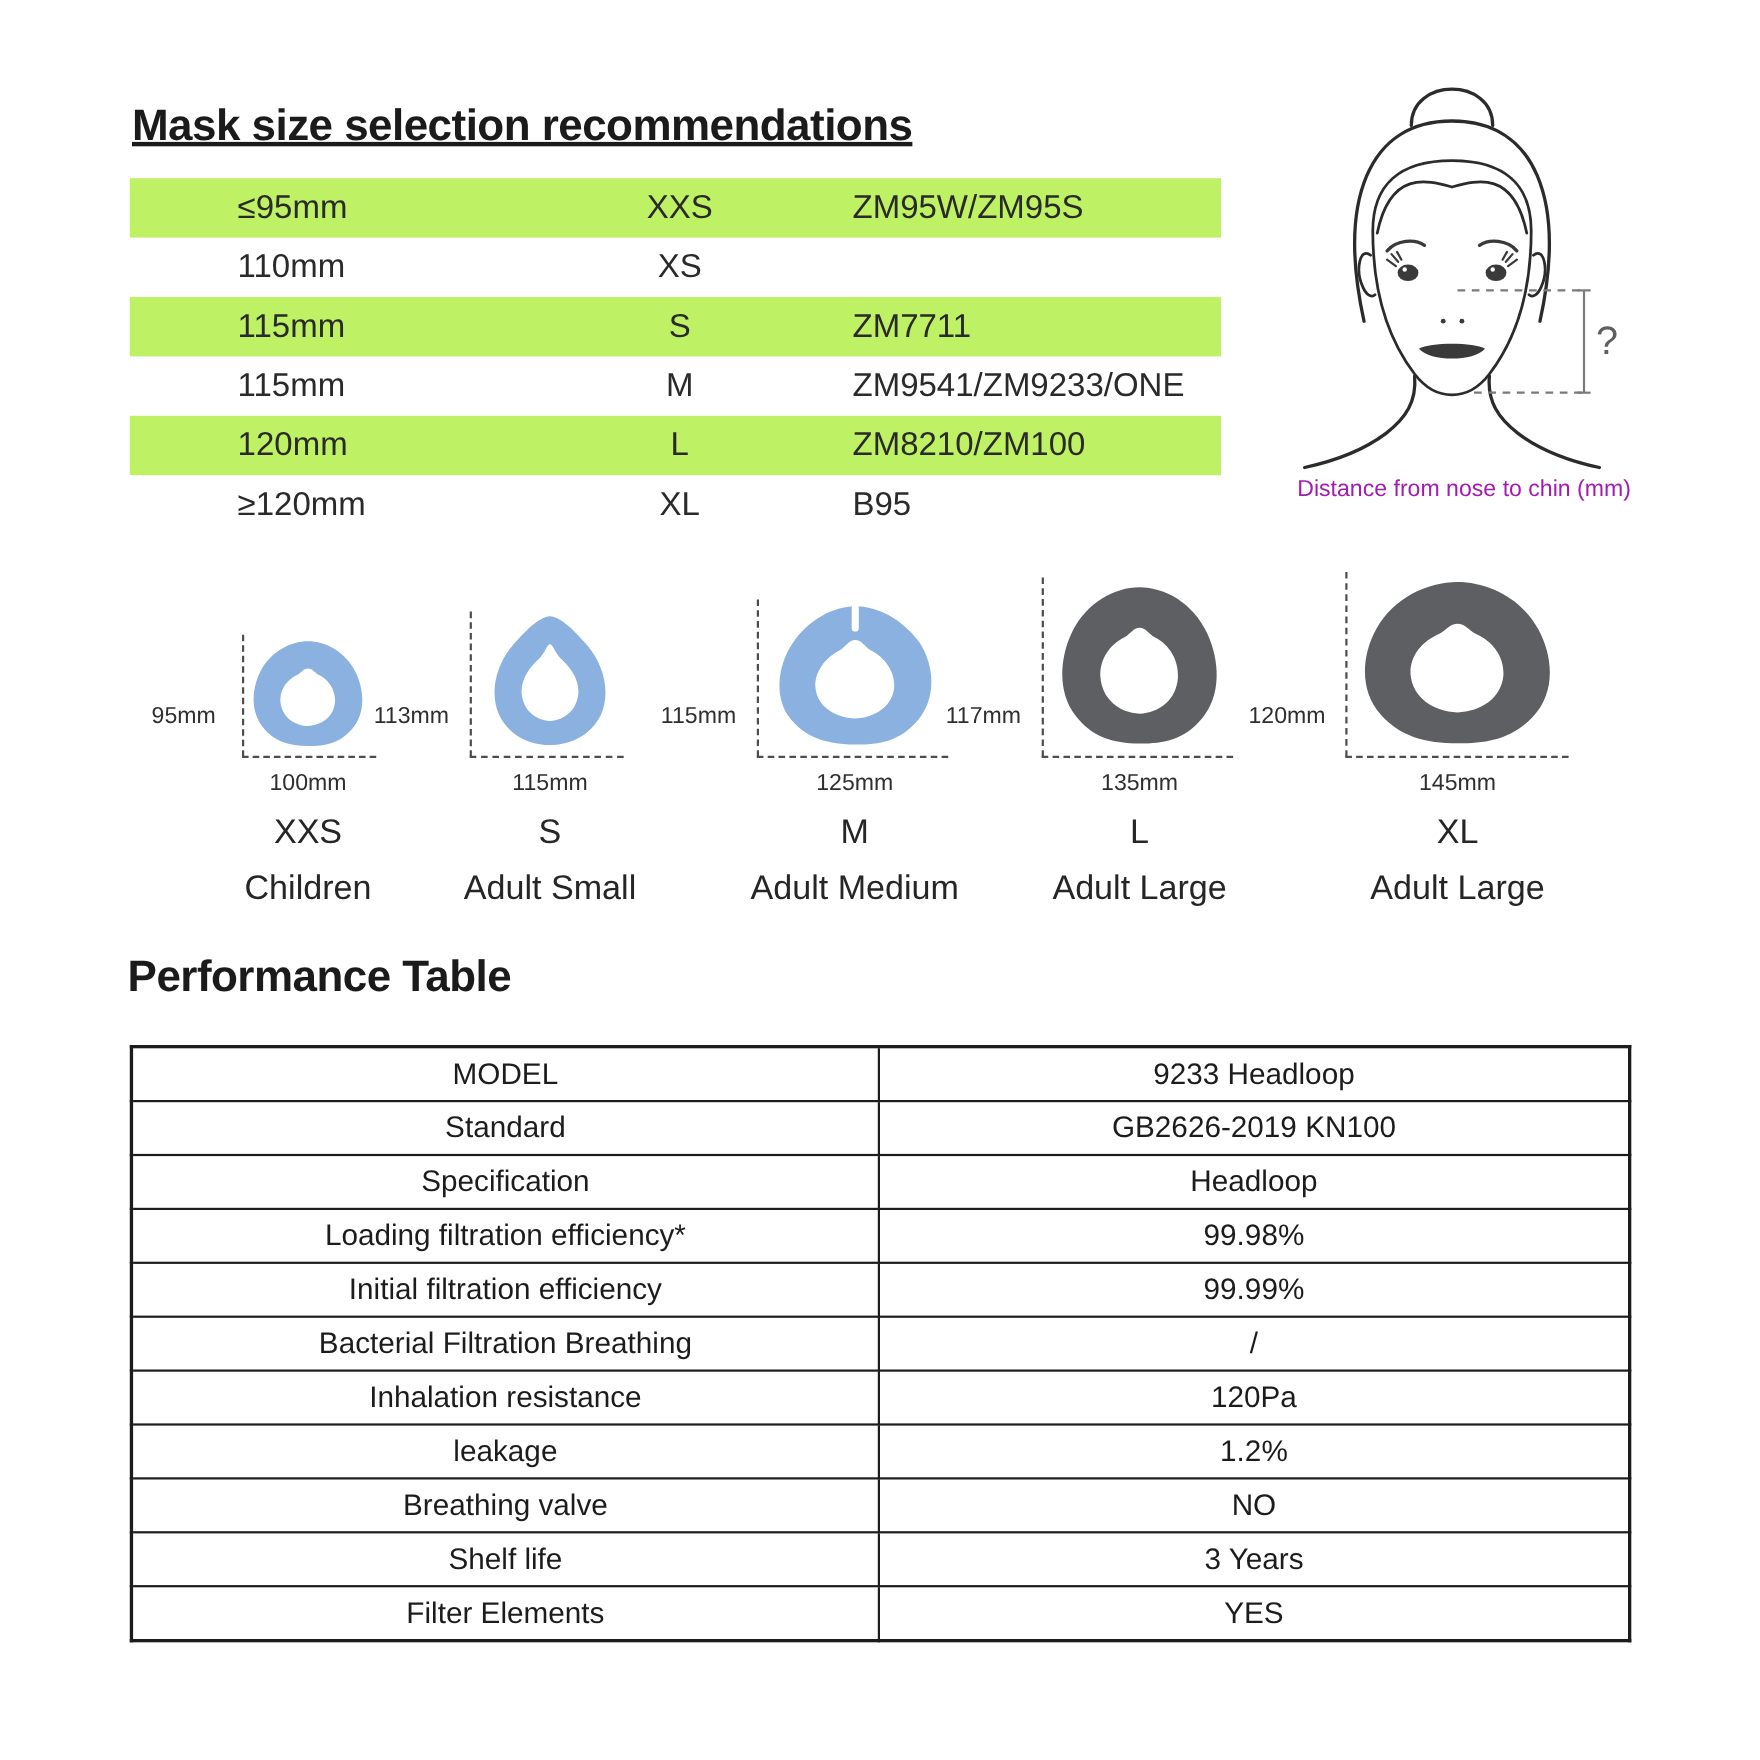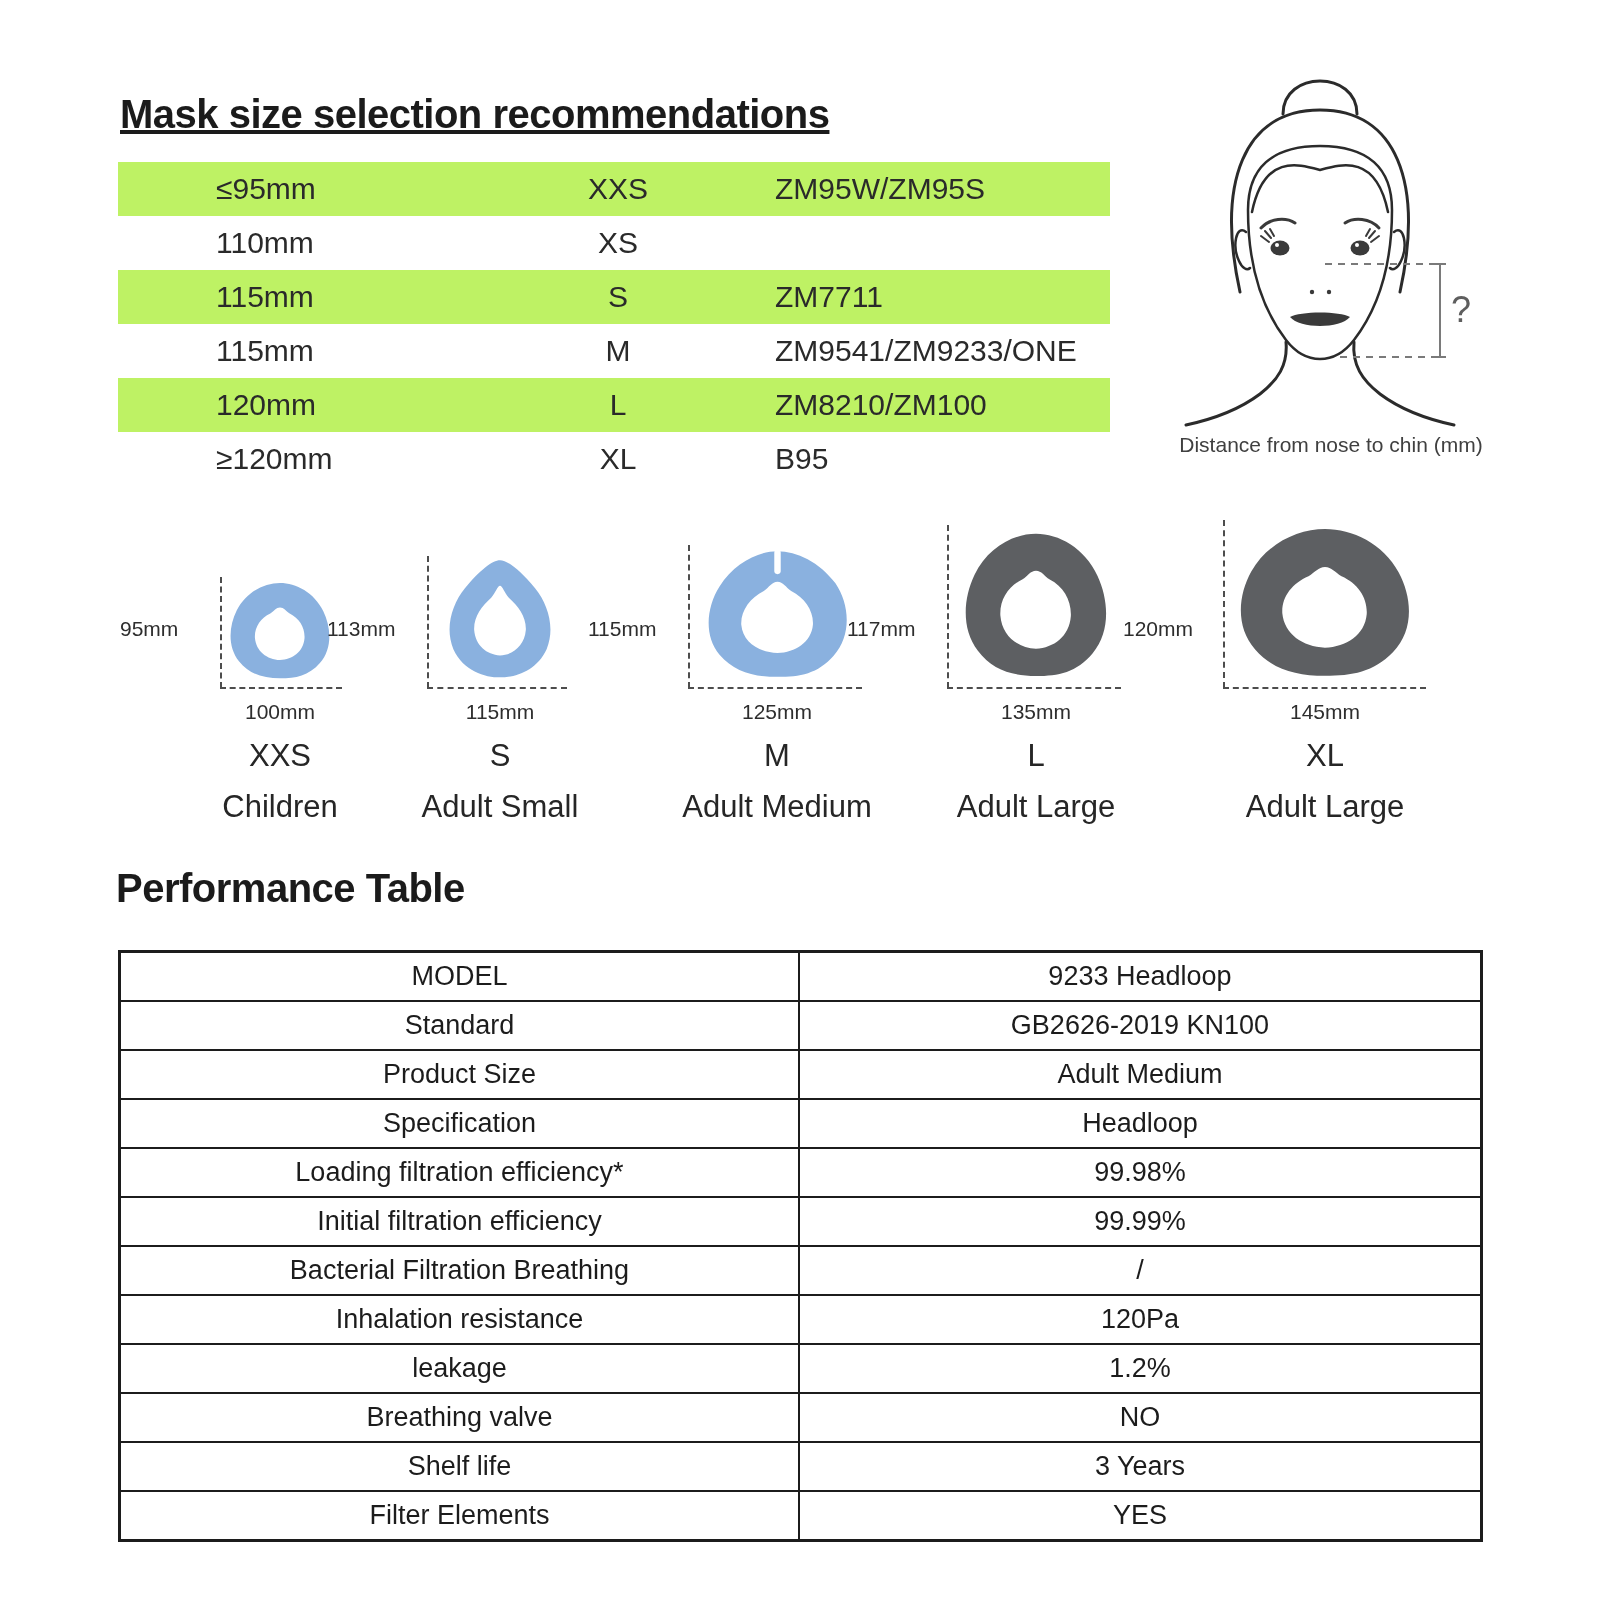--- a/index.html
+++ b/index.html
@@ -18,27 +18,27 @@
   .size-table{position:absolute;left:118px;top:162px;width:992px;}
   .srow{position:relative;height:54px;line-height:54px;font-size:30px;color:#2a2a2a;}
   .srow.shade{background:#bef264;}
   .srow .c1{position:absolute;left:98px;width:260px;text-align:left;}
   .srow .c2{position:absolute;left:420px;width:160px;text-align:center;}
   .srow .c3{position:absolute;left:657px;width:330px;text-align:left;white-space:nowrap;}
   
   .face-fig-svg{position:absolute;left:1140px;top:50px;}
   .face-caption{
     position:absolute;left:1161px;top:433px;width:340px;text-align:center;
-    font-size:21px;color:#404040;white-space:nowrap;
+    font-size:21px;color:#a21caf;white-space:nowrap;
   }
   
   .mask-fig{position:absolute;left:0;top:0;width:100%;height:100%;pointer-events:none;}
   .vdash{position:absolute;border-left:2px dashed #4d4d4d;width:0;}
   .hdash{position:absolute;border-top:2px dashed #4d4d4d;height:0;}
-  .hlabel{position:absolute;top:617px;width:94px;text-align:left;font-size:21px;color:#2e2e2e;}
+  .hlabel{position:absolute;top:639px;width:94px;text-align:center;font-size:21px;color:#2e2e2e;}
   .wlabel{position:absolute;top:700px;width:120px;text-align:center;font-size:21px;color:#2e2e2e;}
   .scode{position:absolute;top:738px;width:120px;text-align:center;font-size:31px;color:#262626;}
   .mcat{position:absolute;top:789px;width:200px;text-align:center;font-size:31px;color:#262626;white-space:nowrap;}
   .ring{position:absolute;}
   
   .perf-table{
     position:absolute;left:118px;top:950px;width:1365px;border-collapse:collapse;
     border:3px solid #1c1c1c;table-layout:fixed;
   }
   .perf-table td{
@@ -194,24 +194,20 @@
     <tbody>
       <tr>
         <td class="pl">MODEL</td>
         <td>9233 Headloop</td>
       </tr>
       <tr>
         <td class="pl">Standard</td>
         <td>GB2626-2019 KN100</td>
       </tr>
       <tr>
-        <td class="pl">Product Size</td>
-        <td>Adult Medium</td>
-      </tr>
-      <tr>
         <td class="pl">Specification</td>
         <td>Headloop</td>
       </tr>
       <tr>
         <td class="pl">Loading filtration efficiency*</td>
         <td>99.98%</td>
       </tr>
       <tr>
         <td class="pl">Initial filtration efficiency</td>
         <td>99.99%</td>

